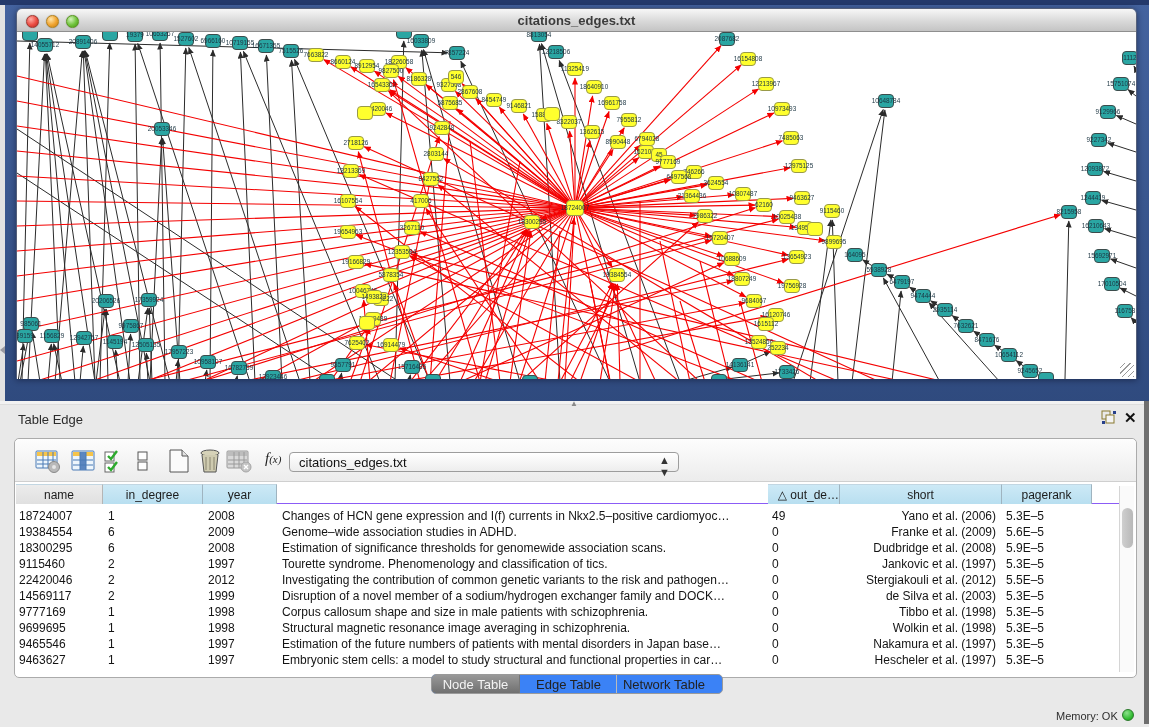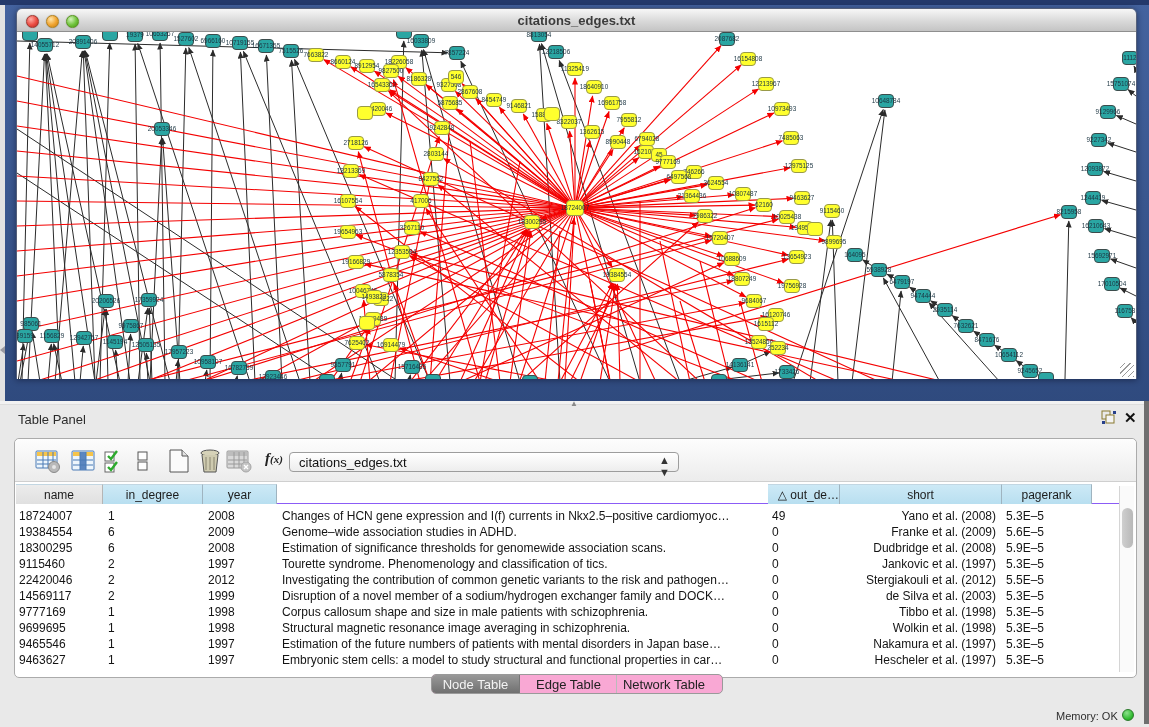--- a/index.html
+++ b/index.html
@@ -48,21 +48,21 @@
 #h5{left:824px;width:162px}
 #h6{left:986px;width:90px}
 #tbody{position:absolute;left:1px;top:69px;width:1105px;height:160px;font-size:12px;color:#141414;white-space:nowrap}
 .trow{position:absolute;left:0;width:1105px;height:16px}
 .trow span{position:absolute;top:1px}
 .c0{left:3px}.c1{left:92px}.c2{left:192px}.c3{left:266px}.c4{left:756px}
 .c5{right:125px;text-align:right}.c6{left:990px}
 #vsb{position:absolute;left:1104px;top:47px;width:15px;height:186px;background:#fafafa;border-left:1px solid #d5d5d5}
 #vthumb{position:absolute;left:2px;top:22px;width:11px;height:40px;background:linear-gradient(90deg,#cfcfcf,#b8b8b8);border-radius:6px}
 
-#tabs{position:absolute;left:431px;top:273px;width:292px;height:20px;border:1px solid #9a9a9a;border-radius:5px;background:#f9a8d4;font-size:13px;color:#222}
+#tabs{position:absolute;left:431px;top:273px;width:292px;height:20px;border:1px solid #9a9a9a;border-radius:5px;background:#3b82f6;font-size:13px;color:#222}
 .tab{position:absolute;top:0;height:18px;text-align:center;padding-top:2px}
 #tab0{left:0;width:88px;background:linear-gradient(#999,#707070);color:#f4f4f4;border-radius:4px 0 0 4px;border-right:1px solid #777}
 #tab1{left:89px;width:96px;border-right:1px solid #bbb}
 #tab2{left:186px;width:92px}
 #mem{position:absolute;left:1056px;top:309px;font-size:11px;color:#2e2e2e}
 #memdot{position:absolute;left:1122px;top:308px;width:12px;height:12px;border-radius:50%;background:radial-gradient(circle at 38% 30%,#8ce08c,#2fba2f 65%,#1d8f1d);border:1px solid #2a7a2a}
 </style></head>
 <body>
 <div id="stage">
   <div id="desk"></div>
@@ -565,21 +565,21 @@
       </div>
     <div id="titlebar">
       <div id="title">citations_edges.txt</div>
       <div class="tl" id="tlr"></div>
         <div class="tl" id="tly"></div>
         <div class="tl" id="tlg"></div>
     </div>
   </div>
   <div id="panel">
       <div id="panelstrip"></div>
-    <div id="ptitle">Table Panel</div>
+    <div id="ptitle">Table Edge</div>
     <div id="pdrag">▲</div>
     <div id="flicon"><svg width="18" height="16">
           <rect x="1" y="1" width="8" height="8" fill="none" stroke="#8a7a30"></rect>
           <rect x="5" y="5" width="8" height="8" fill="#f4f4f4" stroke="#8a7a30"></rect>
           <rect x="12" y="1" width="3" height="3" fill="#27408b"></rect>
           <rect x="1" y="11" width="3" height="3" fill="#27408b"></rect>
         </svg></div>
     <div id="xicon">✕</div>
     <div id="rightstrip"></div>
     <div id="content">
@@ -617,40 +617,40 @@
  <path d="M5 7l2 17h12l2-17" fill="#cfcbb0" stroke="#555"></path>
  <path d="M9 9v13 M13 9v13 M17 9v13" stroke="#8a8670" fill="none"></path>
 </svg>
 <svg class="ticon" style="left:211px" width="28" height="26" viewBox="0 0 28 26">
  <rect x="1" y="3" width="21" height="17" fill="#d9d9d9" stroke="#9a9a9a" rx="1"></rect>
  <rect x="2" y="4" width="19" height="4" fill="#bdbdbd"></rect>
  <path d="M2 12h19 M2 16h19 M8 4v16 M13 4v16 M18 4v16" stroke="#9a9a9a" fill="none"></path>
  <circle cx="20" cy="19" r="5" fill="#c4c4c4" stroke="#a5a5a5"></circle>
  <path d="M18 17l4 4 M22 17l-4 4" stroke="#fff" stroke-width="1.4"></path>
 </svg>
-<div class="ticon" style="left:250px;top:11px;position:absolute;font-size:15px;font-style:italic;font-weight:bold;color:#222;font-family:'Liberation Serif',serif">f<span style="font-size:11px">(x)</span></div>
+<div class="ticon" style="left:250px;top:11px;position:absolute;font-size:15px;font-style:italic;font-weight:normal;color:#222;font-family:'Liberation Serif',serif">f<span style="font-size:11px">(x)</span></div>
 
         <div id="combo">citations_edges.txt<span id="stepper">▲<br>▼</span></div>
       </div>
       <div id="thead">
         <div class="hc" id="h0">name</div>
         <div class="hc" id="h1">in_degree</div>
         <div class="hc" id="h2">year</div>
         <div class="hc" id="h4">△ out_de…</div>
         <div class="hc" id="h5">short</div>
         <div class="hc" id="h6">pagerank</div>
       </div>
       <div id="tbody">
 <div class="trow" style="top:0px">
             <span class="c0">18724007</span>
             <span class="c1">1</span>
             <span class="c2">2008</span>
             <span class="c3">Changes of HCN gene expression and I(f) currents in Nkx2.5–positive cardiomyoc…</span>
             <span class="c4">49</span>
-            <span class="c5">Yano et al. (2008)</span>
+            <span class="c5">Yano et al. (2006)</span>
             <span class="c6">5.3E–5</span>
           </div>
 <div class="trow" style="top:16px">
             <span class="c0">19384554</span>
             <span class="c1">6</span>
             <span class="c2">2009</span>
             <span class="c3">Genome–wide association studies in ADHD.</span>
             <span class="c4">0</span>
             <span class="c5">Franke et al. (2009)</span>
             <span class="c6">5.6E–5</span>

